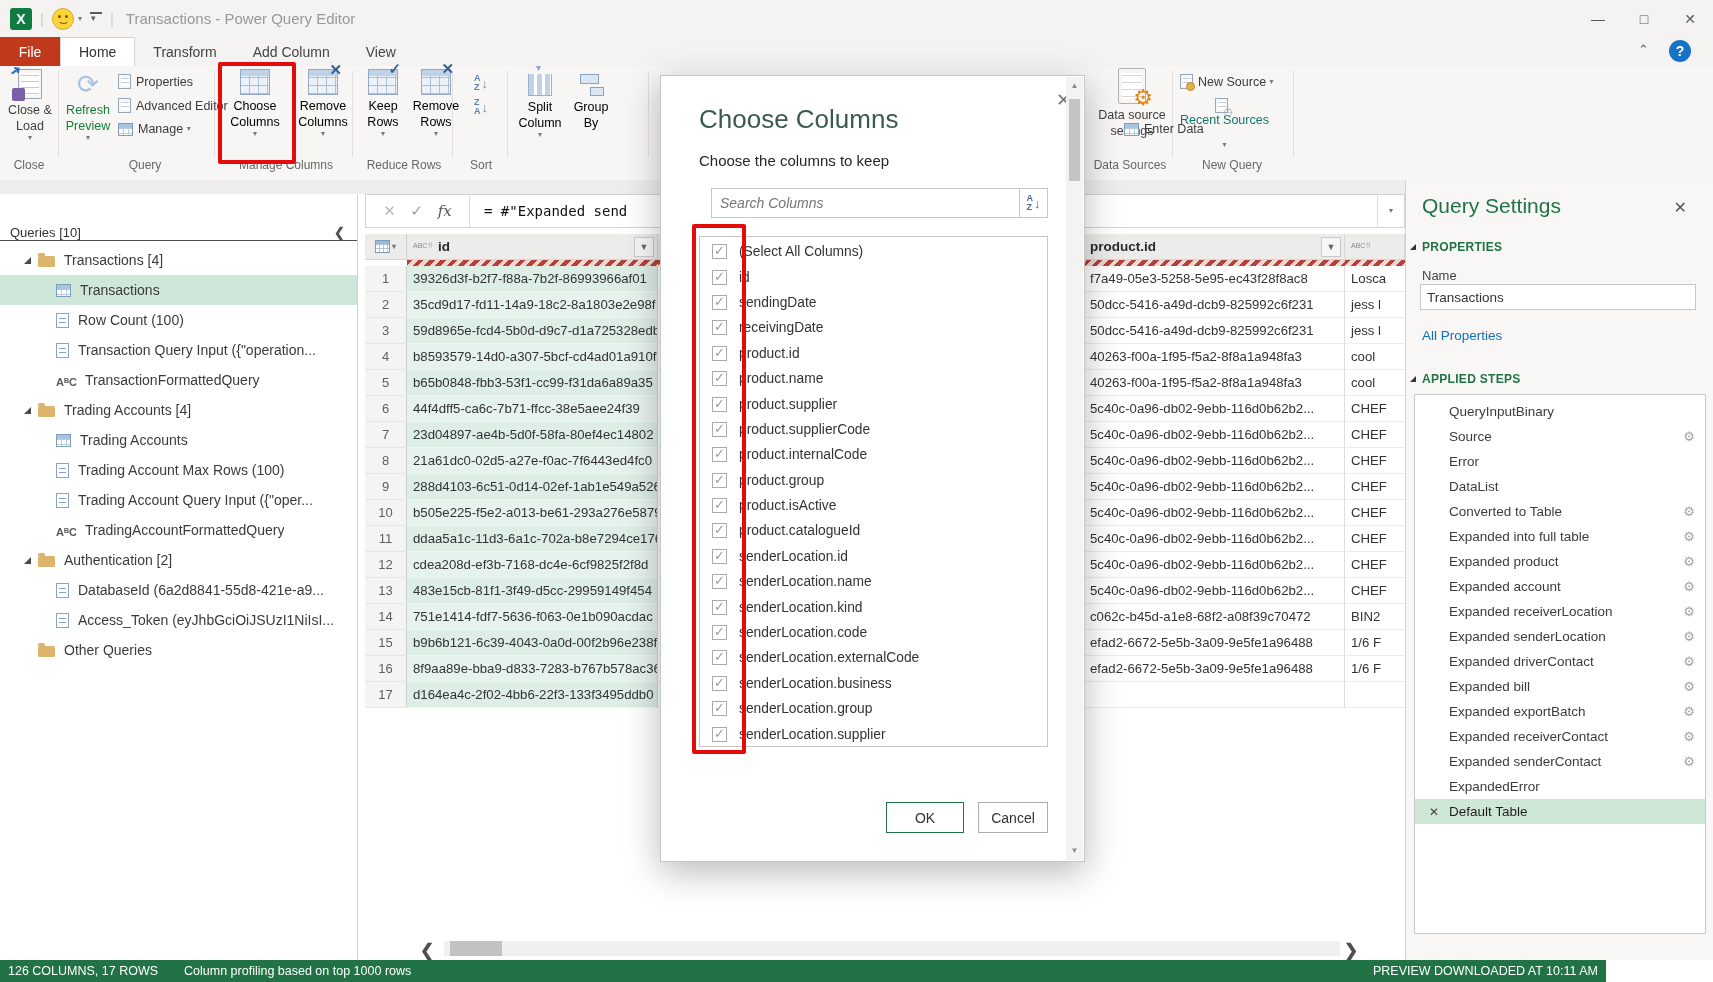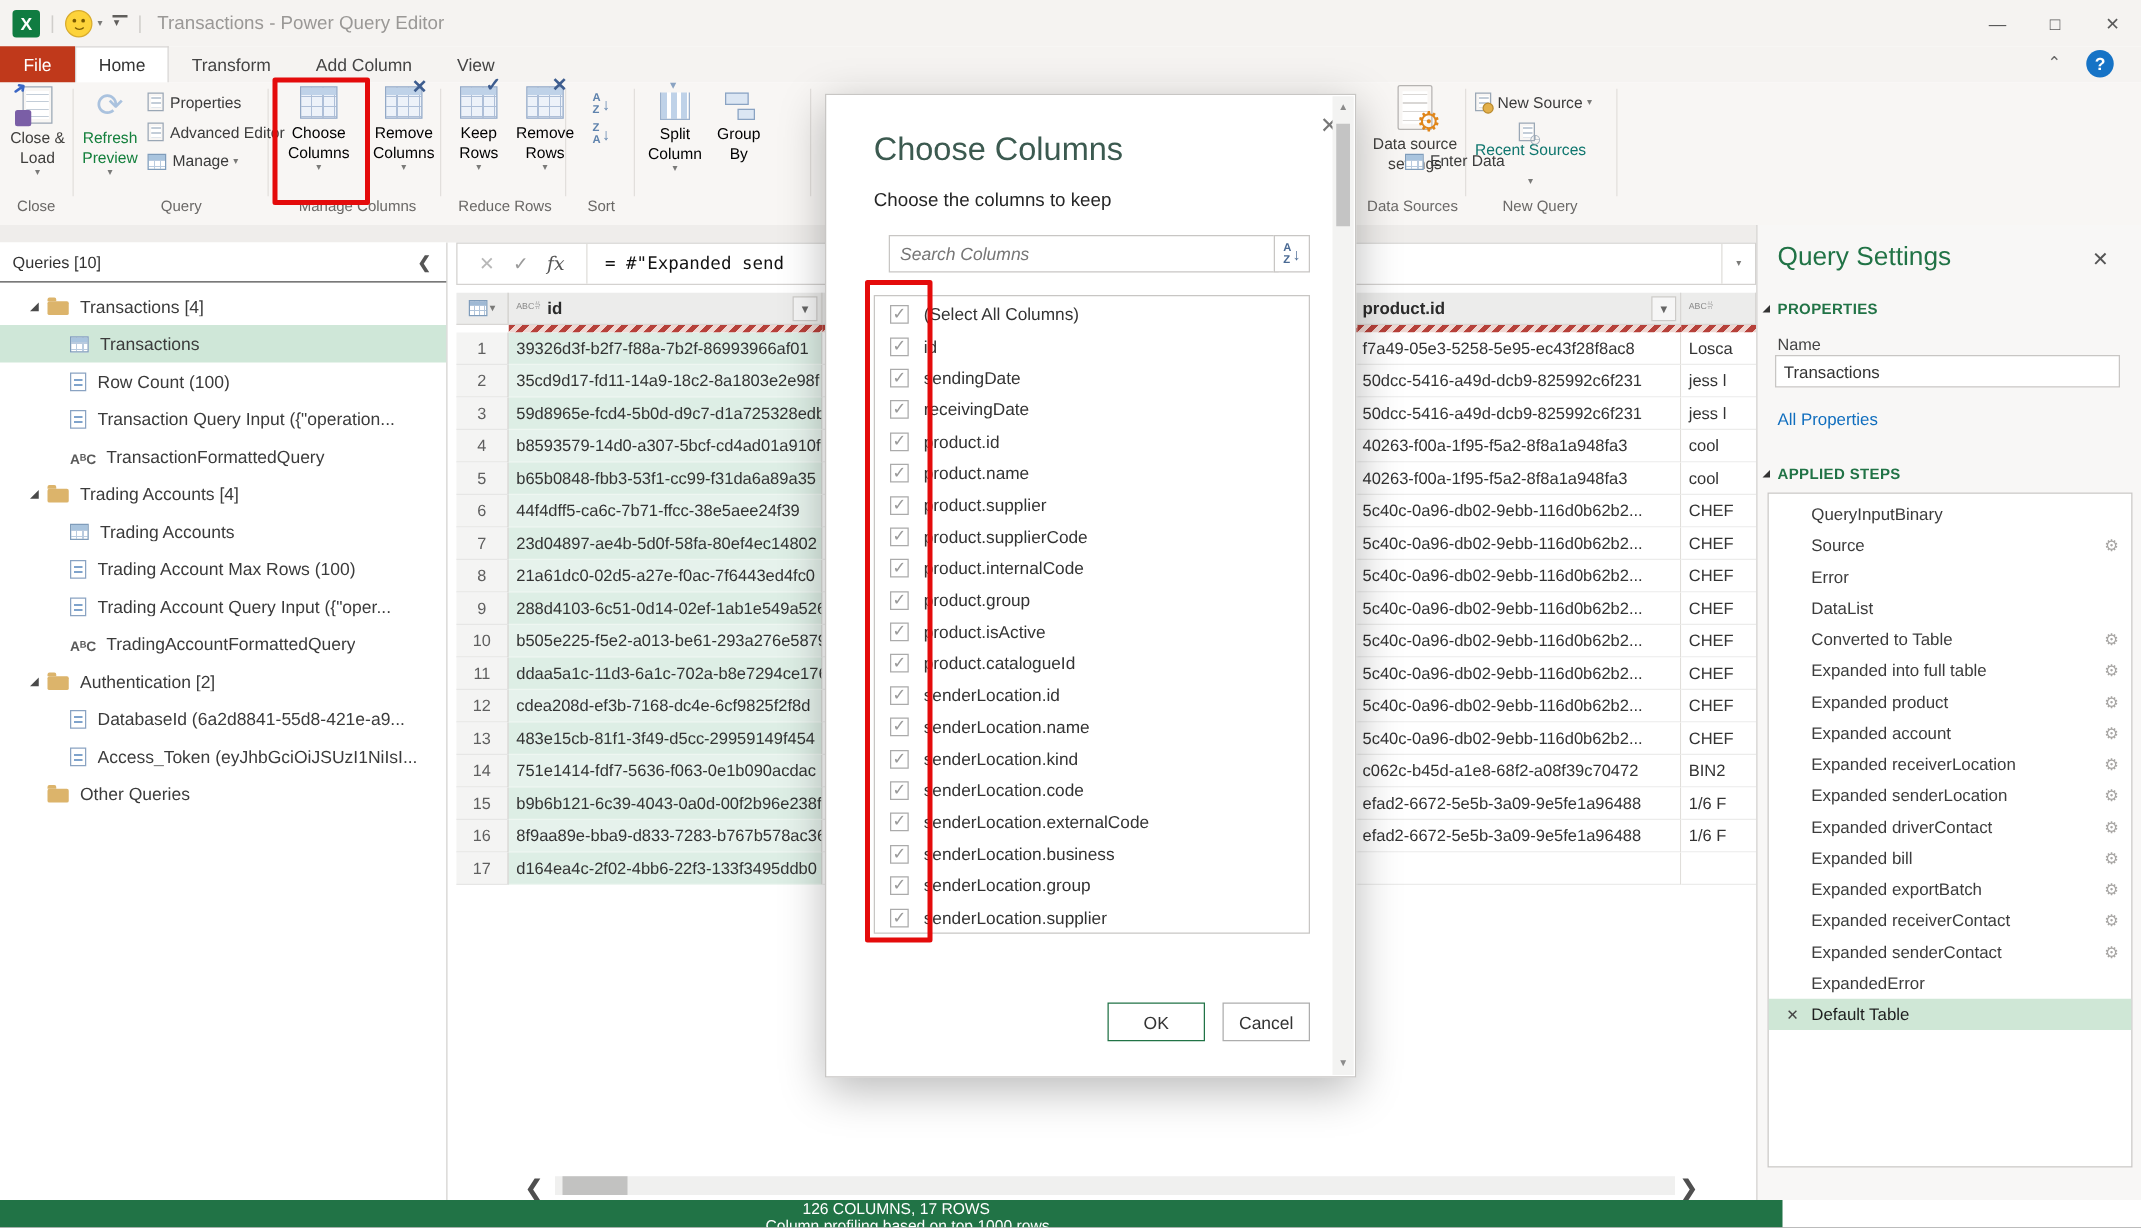--- a/index.html
+++ b/index.html
@@ -101,21 +101,21 @@
       justify-content:space-around;padding:0 10px;box-sizing:border-box;}
   .fb-x{color:#b8b8b8;font-size:15px;} .fb-x::before{content:"✕";}
   .fb-check{color:#9b9b9b;font-size:15px;} .fb-check::before{content:"✓";}
   .fb-fx{font-family:"DejaVu Serif",serif;font-style:italic;font-size:15px;color:#555;}
   #formula-text{font-family:"DejaVu Sans Mono",monospace;font-size:14px;color:#111;margin-left:14px;white-space:pre;}
   #fb-dd{margin-left:auto;width:26px;height:100%;border-left:1px solid #e0deda;display:flex;align-items:center;
       justify-content:center;color:#666;}
 
   
   #queries-pane{left:0;top:194px;width:358px;height:766px;background:#fff;border-right:1px solid #d4d2d0;box-sizing:border-box;}
-  #qp-header{position:relative;height:31px;border-bottom:1px solid #4d4d4d;display:flex;align-items:center;}
+  #qp-header{position:relative;height:31px;border-bottom:1px solid #4d4d4d;display:flex;align-items:flex-end;margin-top:15px;}
   #qp-title{font-size:13px;color:#333;margin-left:10px;}
   #qp-collapse{position:absolute;right:12px;font-size:13px;color:#555;font-weight:bold;}
   #qp-collapse::before{content:"❮";}
   #qtree{margin-top:4px;}
   .qrow{display:flex;align-items:center;height:30px;font-size:14px;color:#3b3b3b;}
   .qrow[data-indent="0"]{padding-left:24px;}
   .qrow[data-indent="1"]{padding-left:42px;}
   .qrow.sel-row{background:#cfe7d8;}
   .tri{width:0;height:0;border-left:7px solid transparent;border-bottom:7px solid #4a4a4a;margin-right:7px;
       visibility:hidden;flex-shrink:0;}
@@ -171,22 +171,22 @@
 
   
   #hscroll-left{left:420px;top:940px;font-size:17px;color:#4f4f4f;font-weight:bold;}
   #hscroll-left::before{content:"❮";}
   #hscroll-track{left:444px;top:941px;width:896px;height:15px;background:#f0f0ef;}
   #hscroll-thumb{left:450px;top:941px;width:52px;height:15px;background:#c2c2c1;}
   #hscroll-right{left:1344px;top:940px;font-size:17px;color:#4f4f4f;font-weight:bold;}
   #hscroll-right::before{content:"❯";}
 
   
-  #statusbar{left:0;top:960px;width:1426px;height:22px;background:#217346;color:#fff;
-      display:flex;align-items:center;font-size:12.5px;flex-direction:column;}
+  #statusbar{left:0;top:960px;width:1606px;height:22px;background:#217346;color:#fff;
+      display:flex;align-items:center;font-size:12.5px;}
   #status-left{margin-left:8px;}
   #status-center{margin-left:26px;}
   #status-right{margin-left:auto;margin-right:8px;}
 
   
   #settings{left:1405px;top:180px;width:308px;height:780px;background:#f8f7f6;border-left:1px solid #d4d2d0;box-sizing:border-box;}
   #qs-title{position:absolute;left:16px;top:14px;font-size:21px;font-weight:300;color:#217346;}
   #qs-close{position:absolute;right:26px;top:18px;font-size:16px;color:#555;}
   #qs-close::before{content:"✕";}
   .qs-header{position:absolute;left:16px;font-size:12px;font-weight:bold;color:#217346;letter-spacing:.3px;}

